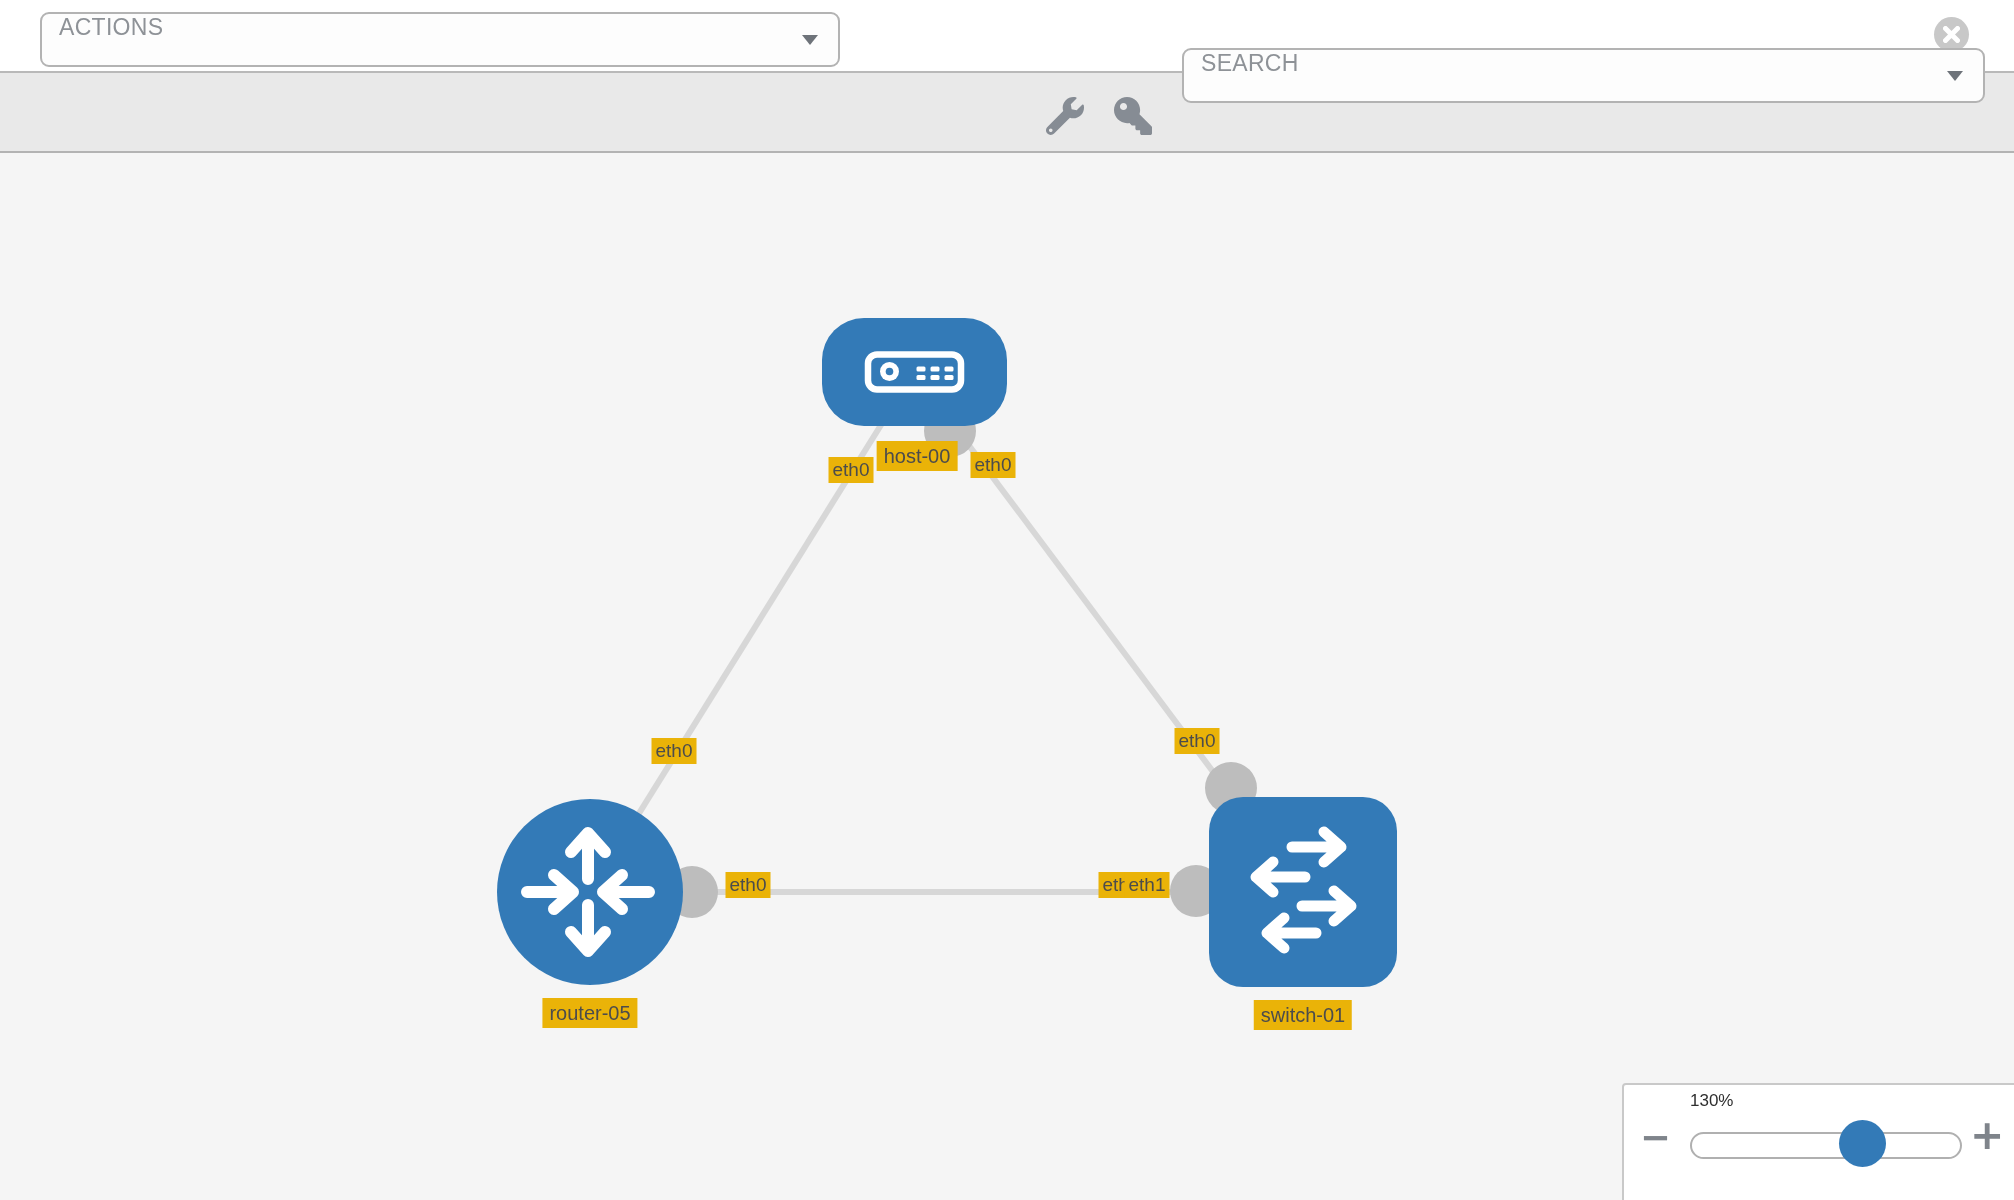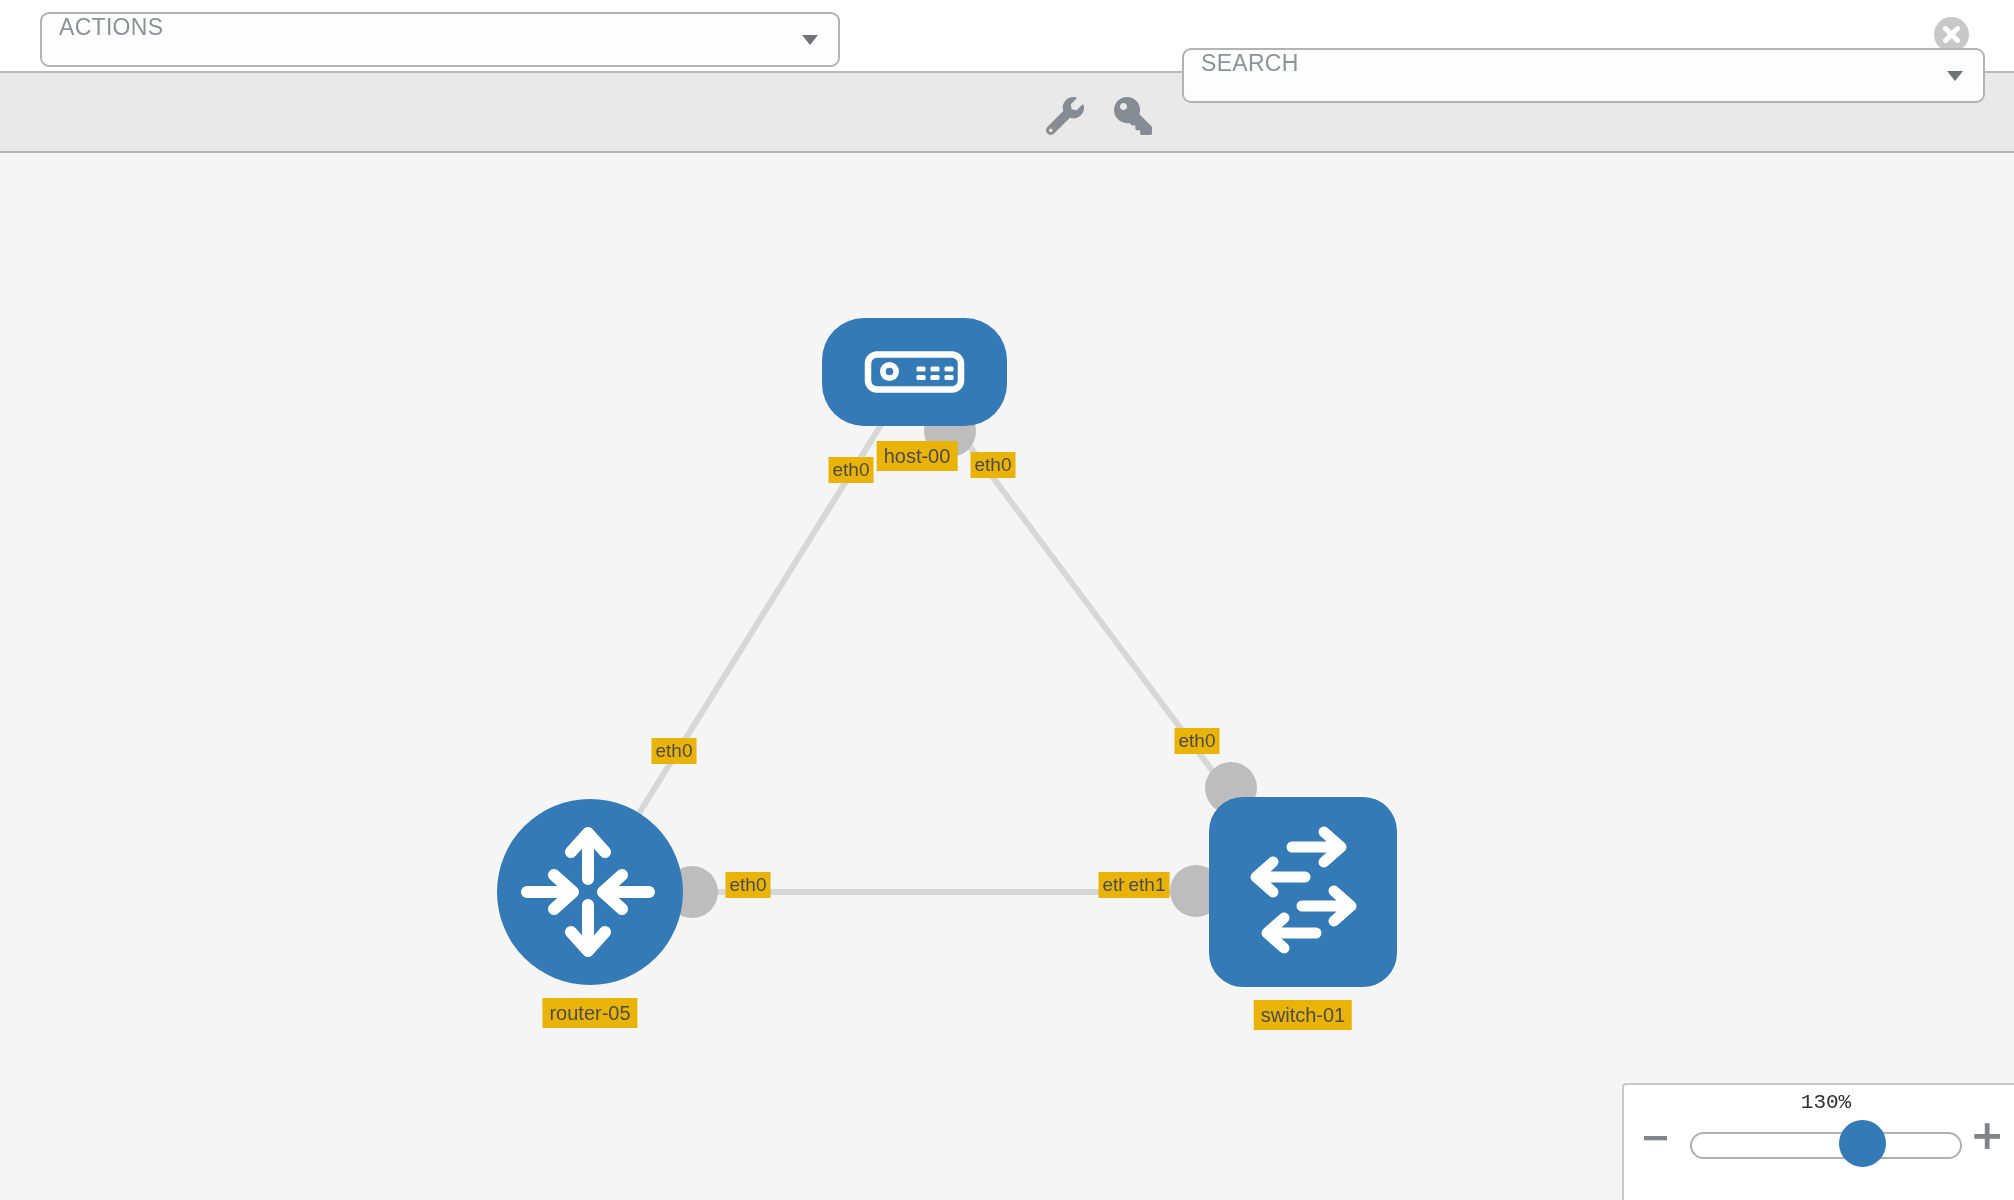--- a/index.html
+++ b/index.html
@@ -56,22 +56,22 @@
     white-space:nowrap;z-index:5;text-align:center;
   }
   .node-label{font-size:20px;padding:1px 7px;line-height:28px;}
   .if-label{font-size:19px;padding:2px 4px;line-height:22px;}
   
   .zoom-panel{
     position:absolute;left:1622px;top:1083px;width:430px;height:150px;background:#ffffff;
     border:2px solid #c9c9c9;border-radius:4px;z-index:20;
   }
   .zoom-level{
-    position:absolute;left:66px;top:6px;width:272px;text-align:center;
-    font-size:21px;color:#2f2f2f;font-family:Liberation Mono, monospace;
+    position:absolute;left:66px;top:6px;width:272px;text-align:left;
+    font-size:17px;color:#2f2f2f;
   }
   .zoom-minus,.zoom-plus{
     position:absolute;color:#7f848b;font-weight:bold;cursor:pointer;line-height:1;
     font-family:"DejaVu Sans",sans-serif;
   }
   .zoom-minus{left:16px;top:34px;font-size:37px;}
   .zoom-plus{left:346px;top:30px;font-size:41px;}
   .zoom-track{
     position:absolute;left:66px;top:47px;width:268px;height:23px;background:#ffffff;
     border:2px solid #b0b0b0;border-radius:14px;cursor:pointer;

